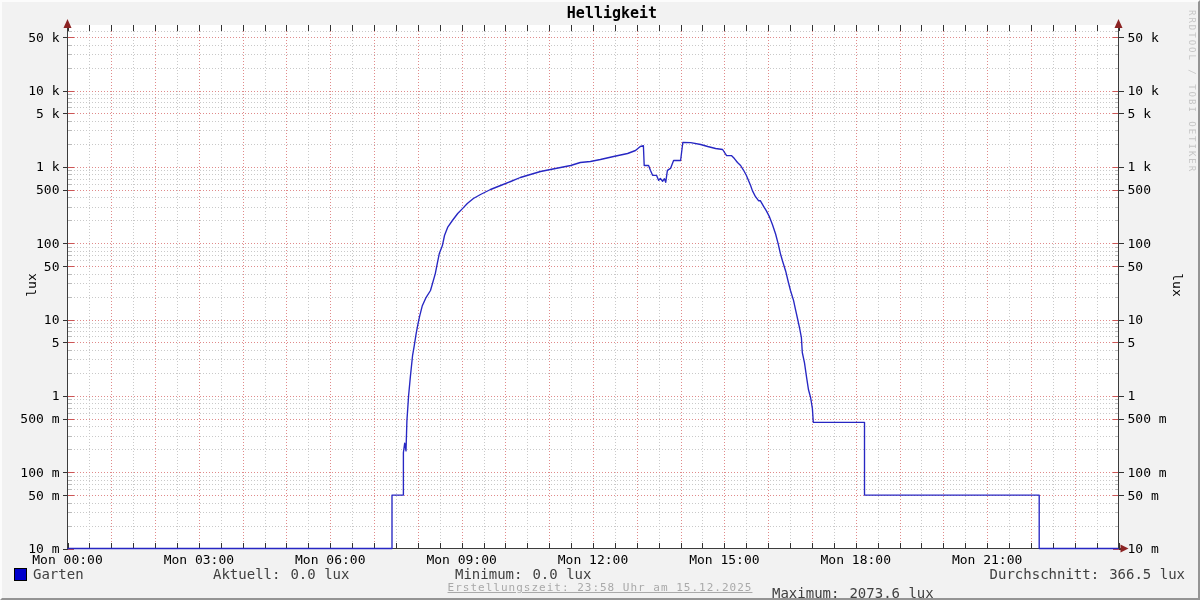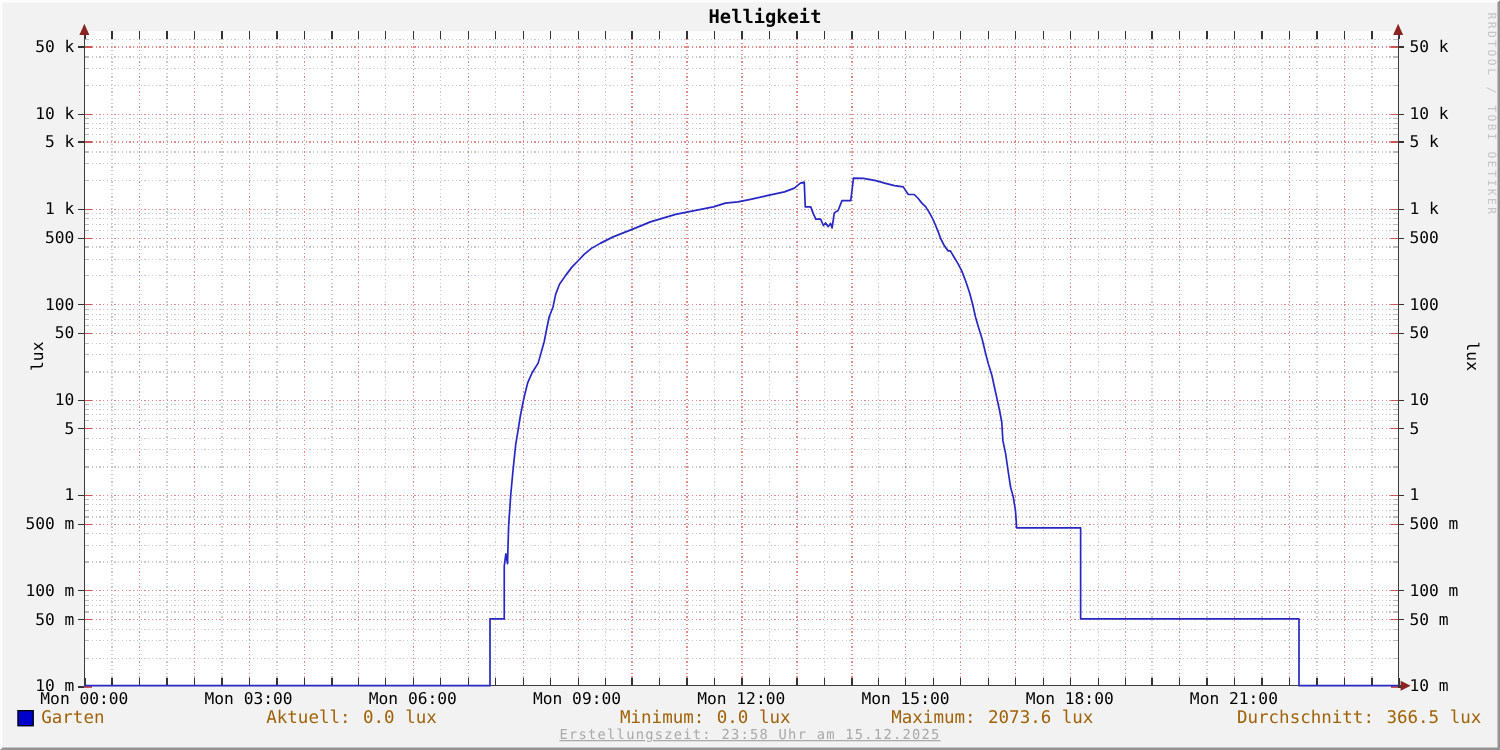--- a/index.html
+++ b/index.html
@@ -30,32 +30,32 @@
     font-size:13px;color:#000;
   }
   .watermark{
     position:absolute;right:3px;top:10px;
     writing-mode:vertical-rl;
     font-size:9px;letter-spacing:2px;color:#c6c6c6;
   }
   .tick-text{font-family:"DejaVu Sans Mono","Liberation Mono",monospace;font-size:13px;fill:#000;}
   .legend-row{
     position:absolute;left:0;top:565px;width:1200px;height:20px;
-    font-size:14px;color:#a16207;
+    font-size:14px;color:#404040;
   }
   .legend-key{
     position:absolute;left:14px;top:3px;width:13px;height:13px;
     border:1px solid #000;box-sizing:border-box;
   }
   .legend-series{position:absolute;left:33px;top:1px;}
   .stat{position:absolute;top:1px;white-space:pre;}
   .stat .val{margin-left:10px;white-space:pre;}
   .stat-aktuell{left:213px;text-align:center;}
-  .stat-minimum{left:496px;}
-  .stat-maximum{left:713px;}
+  .stat-minimum{left:455px;}
+  .stat-maximum{left:772px;margin-top:19px;}
   .stat-durchschnitt{right:15px;}
   .footer{
     position:absolute;left:0;top:581px;width:1200px;text-align:center;
     font-size:11px;color:#a9a9a9;letter-spacing:1px;text-decoration:underline;
   }
 </style>
 </head>
 <body>
 
 <svg id="plot-svg" width="1200" height="600">

